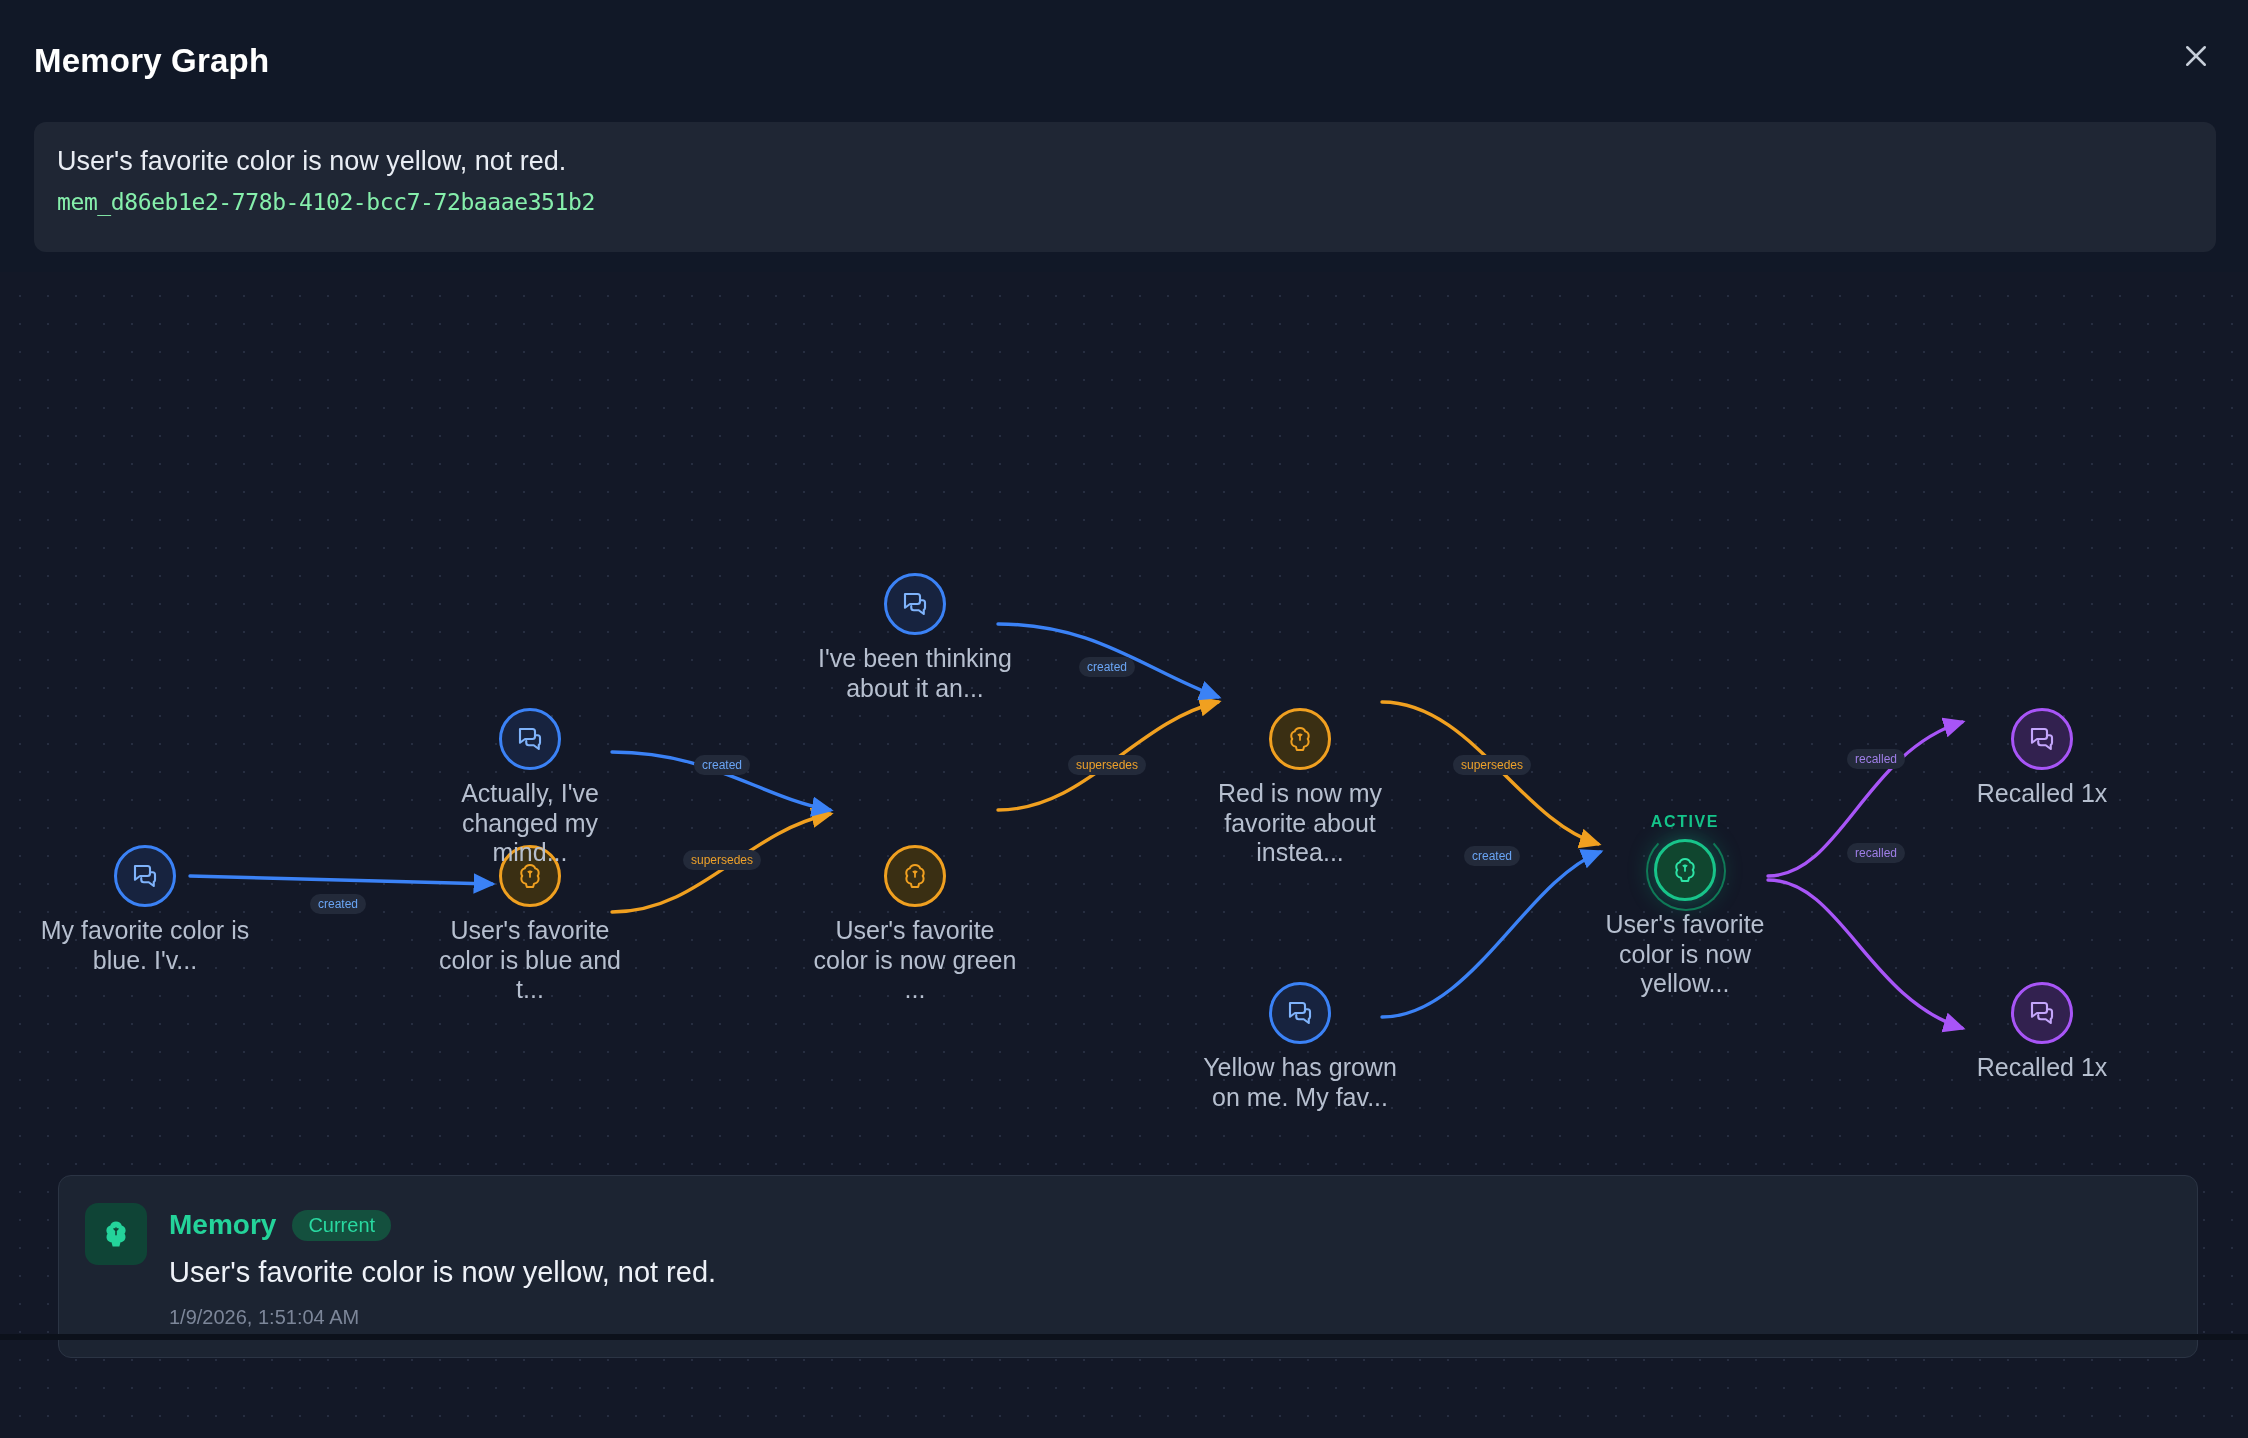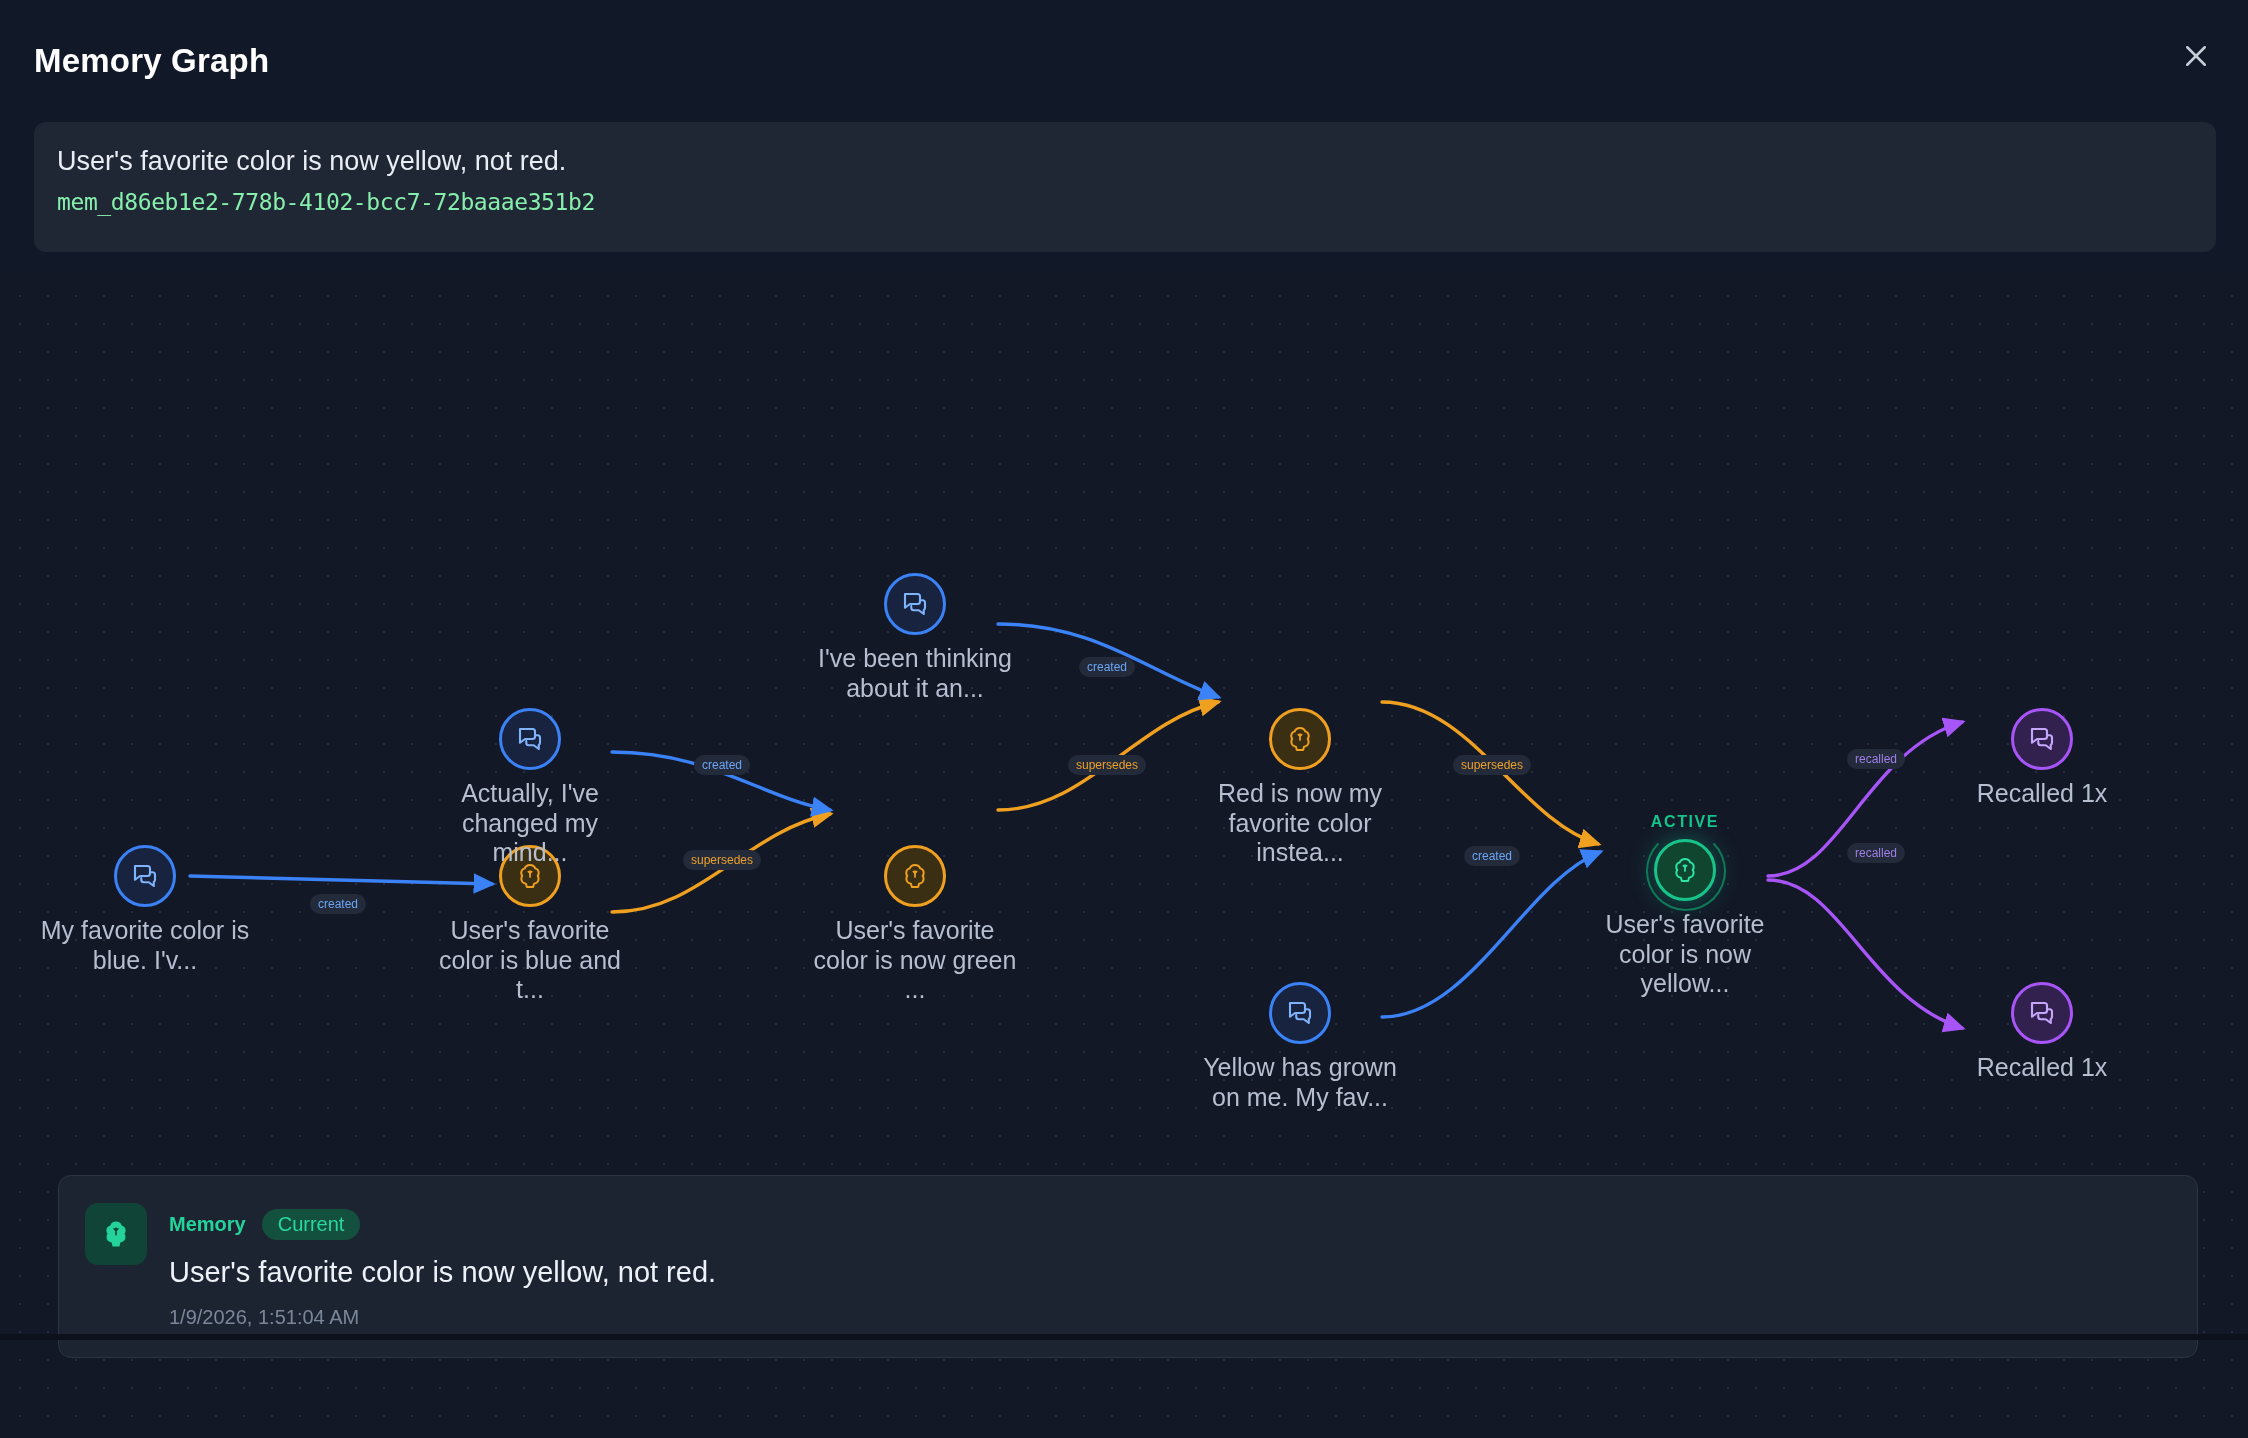--- a/index.html
+++ b/index.html
@@ -101,21 +101,21 @@
   .detail {
     position: absolute; left: 58px; top: 1175px; width: 2140px; height: 183px;
     background: #1c2432; border: 1px solid #2b3444; border-radius: 13px;
   }
   .detail-icon {
     position: absolute; left: 26px; top: 27px; width: 62px; height: 62px;
     border-radius: 13px; background: #0f4436;
     display: flex; align-items: center; justify-content: center;
   }
   .detail-head { position: absolute; left: 110px; top: 33px; display: flex; align-items: center; gap: 16px; }
-  .detail-kind { font-size: 20px; font-weight: bold; color: #24d39a; }
+  .detail-kind { font-size: 28px; font-weight: bold; color: #24d39a; }
   .detail-badge {
     font-size: 20px; color: #29d8a0; background: #14503e;
     padding: 4px 16px; border-radius: 20px;
   }
   .detail-text { position: absolute; left: 110px; top: 80px; font-size: 29px; color: #eef2f8; }
   .detail-time { position: absolute; left: 110px; top: 130px; font-size: 20px; color: #7c8699; }
 
   .footer-strip {
     position: absolute; left: 0; bottom: 0; width: 2248px; height: 6px; background: #0c111b;
   }
@@ -242,21 +242,21 @@
         <div class="node n-mem" style="left: 1300px; top: 436px;">
           <div class="ring">
             <span>
               <svg width="30" height="30" viewBox="0 0 24 24" fill="none" stroke="#f0a020" stroke-width="1.6" stroke-linejoin="round" stroke-linecap="round">
   <path d="M12 3.2c-2 0-3.6 1.1-4.2 2.7-1.6.45-2.8 1.9-2.8 3.7 0 .9.3 1.7.8 2.3-.45.65-.72 1.45-.72 2.3 0 2.1 1.6 3.7 3.6 3.9l.8 2.7h5l.8-2.7c2-.2 3.6-1.8 3.6-3.9 0-.85-.27-1.65-.72-2.3.5-.6.8-1.4.8-2.3 0-1.8-1.2-3.25-2.8-3.7C15.6 4.3 14 3.2 12 3.2z"></path>
   <path d="M12 8v1.7M12 9.7 10.7 8.5M12 9.7l1.3-1.2M12 9.7v3" stroke="#f0a020" stroke-width="1.4"></path>
 </svg>
             </span>
           </div>
           <div class="lbl">Red is now my
-favorite color
+favorite about
 instea...</div>
         </div>
         <div class="node n-msg" style="left: 1300px; top: 710px;">
           <div class="ring">
             <span>
               <svg width="30" height="30" viewBox="0 0 24 24" fill="none" stroke="#7fb3fb" stroke-width="1.7" stroke-linejoin="round" stroke-linecap="round">
   <path d="M4 4h10a2 2 0 0 1 2 2v4a2 2 0 0 1-2 2H8l-4 3V4z"></path>
   <path d="M9 13.6v1.4a2 2 0 0 0 2 2h4l4 3v-3.2a2 2 0 0 0 1-1.8V11a2 2 0 0 0-2-2h-2"></path>
 </svg>
             </span>

